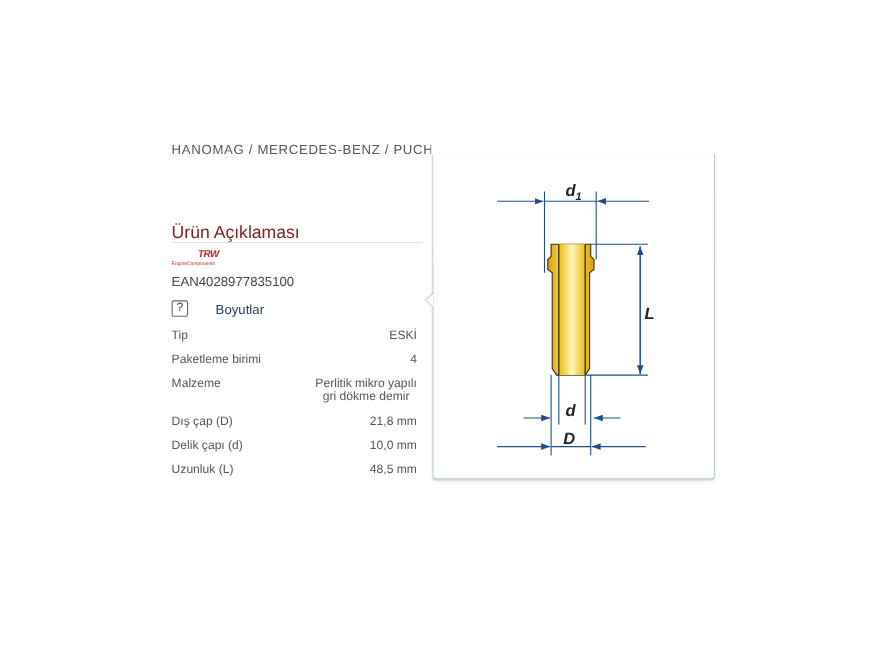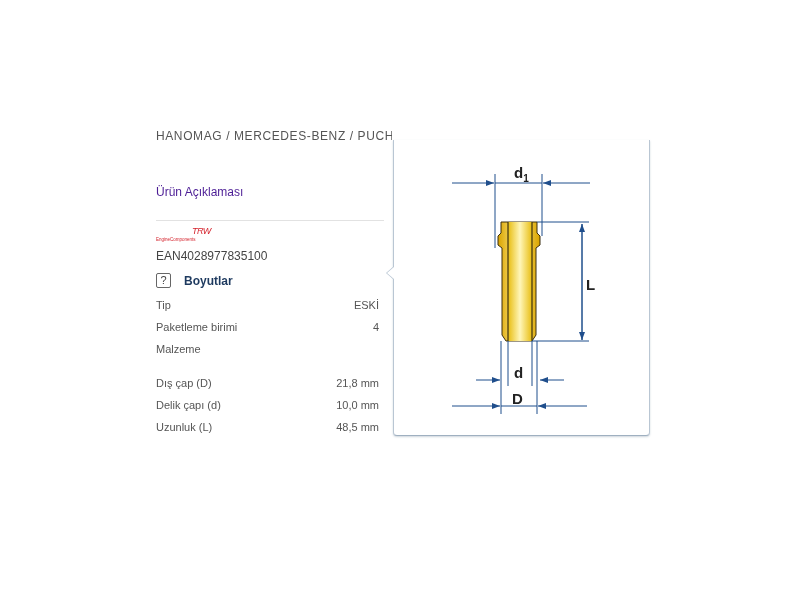--- a/index.html
+++ b/index.html
@@ -27,45 +27,45 @@
       margin-top: -12px;
       padding-top: 0;
     }
     .cutoff-title span {
       position: relative;
       top: -6px;
     }
     .section-title {
       position: absolute;
       left: 156px;
-      top: 185px;
-      font-size: 12px;
-      color: #4c1d95;
+      top: 203px;
+      font-size: 16px;
+      color: #7f1d1d;
     }
     .divider {
       position: absolute;
       left: 156px;
       top: 220px;
       width: 228px;
       height: 1px;
       background: #e2e2e2;
     }
     .brand-logo {
       position: absolute;
       left: 156px;
       top: 226px;
       width: 50px;
       height: 20px;
     }
     .brand-logo .trw {
       position: absolute;
-      left: 36px;
+      left: 24px;
       top: 0;
       font-size: 9px;
-      font-weight: normal;
+      font-weight: bold;
       font-style: italic;
       color: #d4202a;
       letter-spacing: -0.5px;
     }
     .brand-logo .sub {
       position: absolute;
       left: 0;
       top: 11px;
       font-size: 4.5px;
       color: #d4202a;
@@ -92,24 +92,23 @@
       height: 13px;
       border: 1px solid #666;
       border-radius: 2px;
       font-size: 11px;
       line-height: 13px;
       text-align: center;
       color: #444;
       box-sizing: content-box;
     }
     .boyutlar-label {
-      margin-left: 13px;
+      margin-left: 25px;
       font-size: 12px;
       color: #1e3a5f;
-      font-weight: bold;
     }
     .spec-row {
       position: absolute;
       left: 156px;
       width: 223px;
       font-size: 11px;
       color: #555;
       display: flex;
       justify-content: space-between;
     }
@@ -123,20 +122,21 @@
       top: 140px;
       width: 257px;
       height: 296px;
       background: #fff;
       border-left: 1px solid #b9c6d3;
       border-right: 1px solid #b9c6d3;
       border-bottom: 1px solid #9fb0c0;
       border-radius: 0 0 4px 4px;
       box-shadow: 0 1px 2px rgba(60,90,120,0.25);
       box-sizing: border-box;
+      font-style: italic;
     }
     .popup-arrow {
       position: absolute;
       left: -8px;
       top: 126px;
       width: 0;
       height: 0;
       border-top: 7px solid transparent;
       border-bottom: 7px solid transparent;
       border-right: 8px solid #b9c6d3;
@@ -181,20 +181,24 @@
 <div class="spec-row" style="top:299px;">
   <span>Tip</span>
   <span class="val">ESKİ</span>
 </div>
 <div class="spec-row" style="top:321px;gap:30px;">
   <span>Paketleme birimi</span>
   <span class="val">4</span>
 </div>
 <div class="spec-row" style="top:343px;">
   <span>Malzeme</span>
+  <span class="val">
+    <span>Perlitik mikro yapılı</span><br>
+    <span>gri dökme demir</span>
+  </span>
 </div>
 <div class="spec-row" style="top:377px;">
   <span>Dış çap (D)</span>
   <span class="val">21,8 mm</span>
 </div>
 <div class="spec-row" style="top:399px;">
   <span>Delik çapı (d)</span>
   <span class="val">10,0 mm</span>
 </div>
 <div class="spec-row" style="top:421px;">

